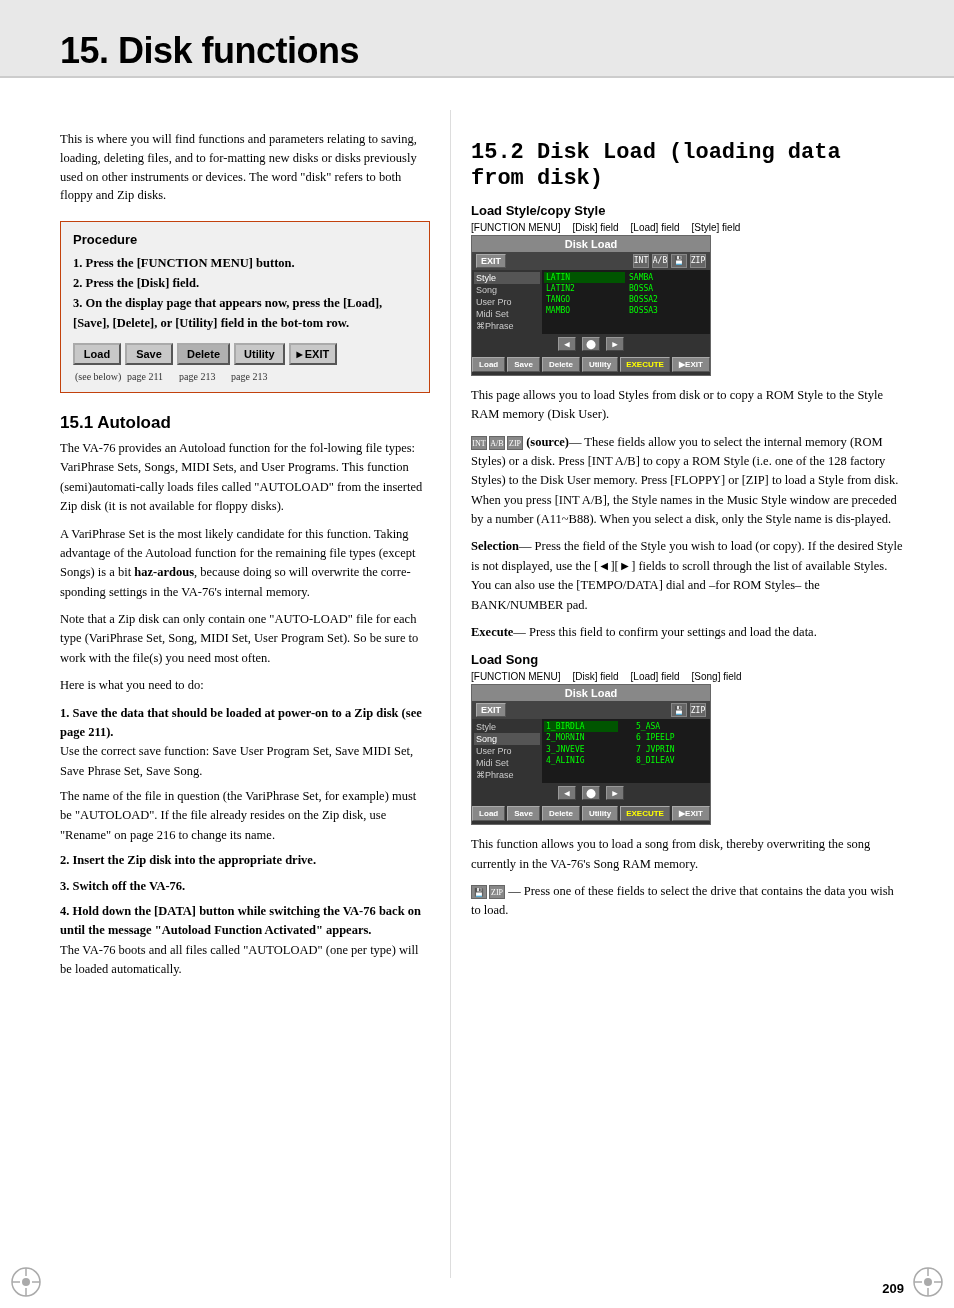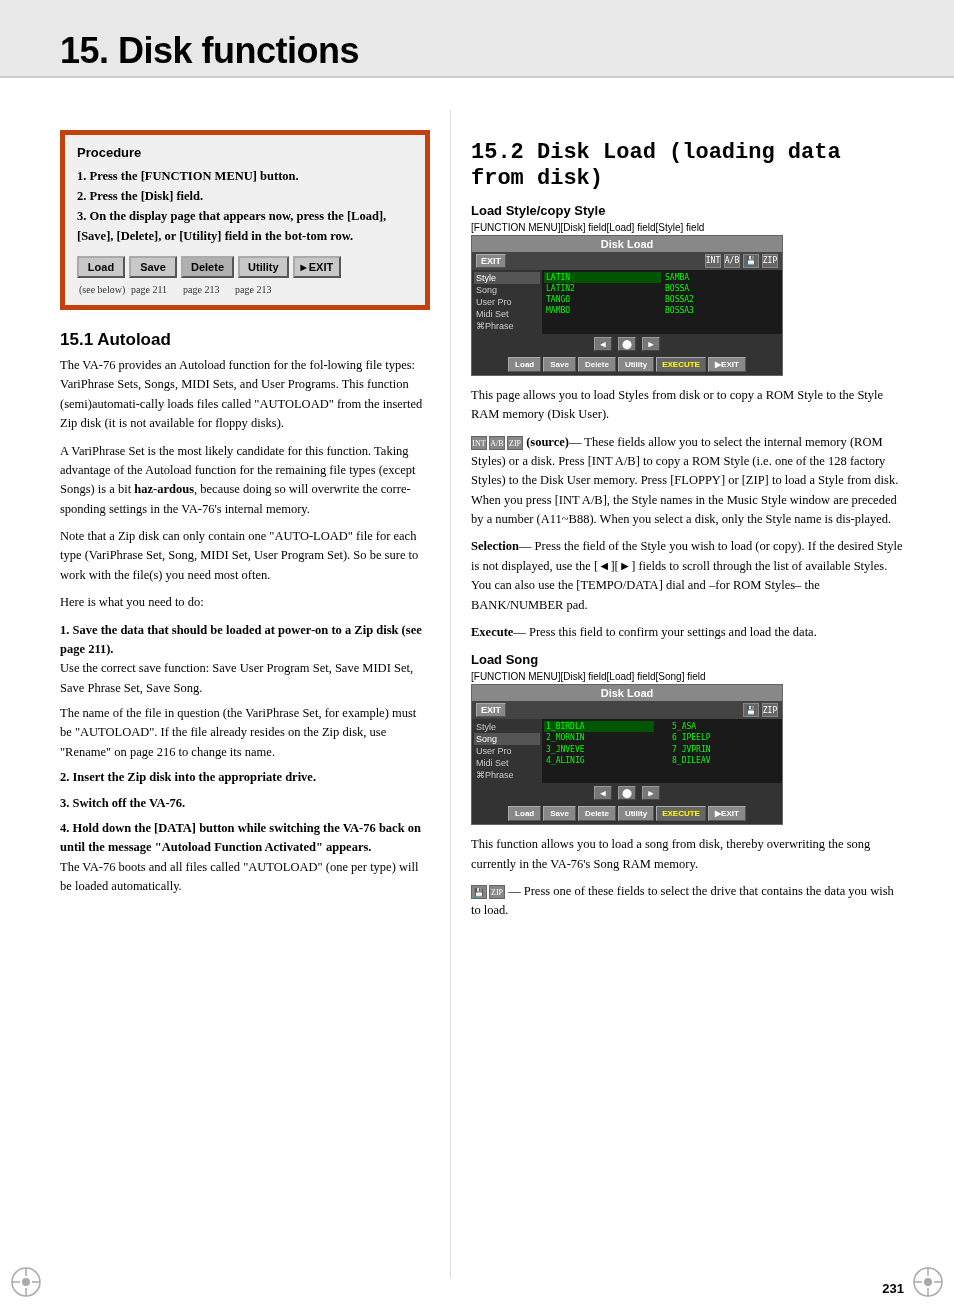--- a/index.html
+++ b/index.html
@@ -71,21 +71,21 @@
     
     .intro-text {
       font-size: 12.5px;
       line-height: 1.5;
       margin-bottom: 16px;
     }
 
     
     .procedure-box {
       background: #f0f0f0;
-      border: 5px solid #c2410c;
+      border: 1px solid #c2410c;
       padding: 10px 12px;
       margin-bottom: 20px;
     }
 
     .procedure-title {
       font-family: Arial, sans-serif;
       font-weight: bold;
       font-size: 13px;
       margin-bottom: 6px;
     }
@@ -179,33 +179,34 @@
       margin-bottom: 8px;
     }
 
     .body-text b {
       font-weight: bold;
     }
 
     
     .field-labels {
       display: flex;
+      gap: 12px;
       font-size: 10px;
       color: #000;
       margin-bottom: 2px;
       font-family: Arial, sans-serif;
     }
 
     .field-label-item {
       font-size: 10px;
     }
 
     
     .disk-load-img {
-      width: 312px;
+      width: 240px;
       border: 1px solid #666;
       background: #222;
       margin-bottom: 10px;
       font-family: monospace;
     }
 
     .dl-titlebar {
       background: #888;
       color: #fff;
       text-align: center;
@@ -423,20 +424,21 @@
 </div>
 
 <div class="header-bar">
   <div class="chapter-title">15. Disk functions</div>
 </div>
 
 <div class="content">
 
   <div class="left-column">
 
+    <p class="intro-text">This is where you will find functions and parameters relating to saving, loading, deleting files, and to for-matting new disks or disks previously used on other instruments or devices. The word "disk" refers to both floppy and Zip disks.</p>
 
     <div class="procedure-box">
       <div class="procedure-title">Procedure</div>
       <div class="procedure-text">
         <div><span class="step">1. Press the [FUNCTION MENU] button.</span></div>
         <div><span class="step">2. Press the [Disk] field.</span></div>
         <div><span class="step-bold">3. On the display page that appears now, press the [Load], [Save], [Delete], or [Utility] field in the bot-tom row.</span></div>
       </div>
 
       <div class="button-row">
@@ -634,13 +636,13 @@
       <span class="source-icons">
         <span class="src-icon">💾</span>
         <span class="src-icon">ZIP</span>
       </span>
       — Press one of these fields to select the drive that contains the data you wish to load.
     </p>
 
   </div>
 </div>
 
-<div class="page-number">231</div>
+<div class="page-number">209</div>
 
 </body></html>

